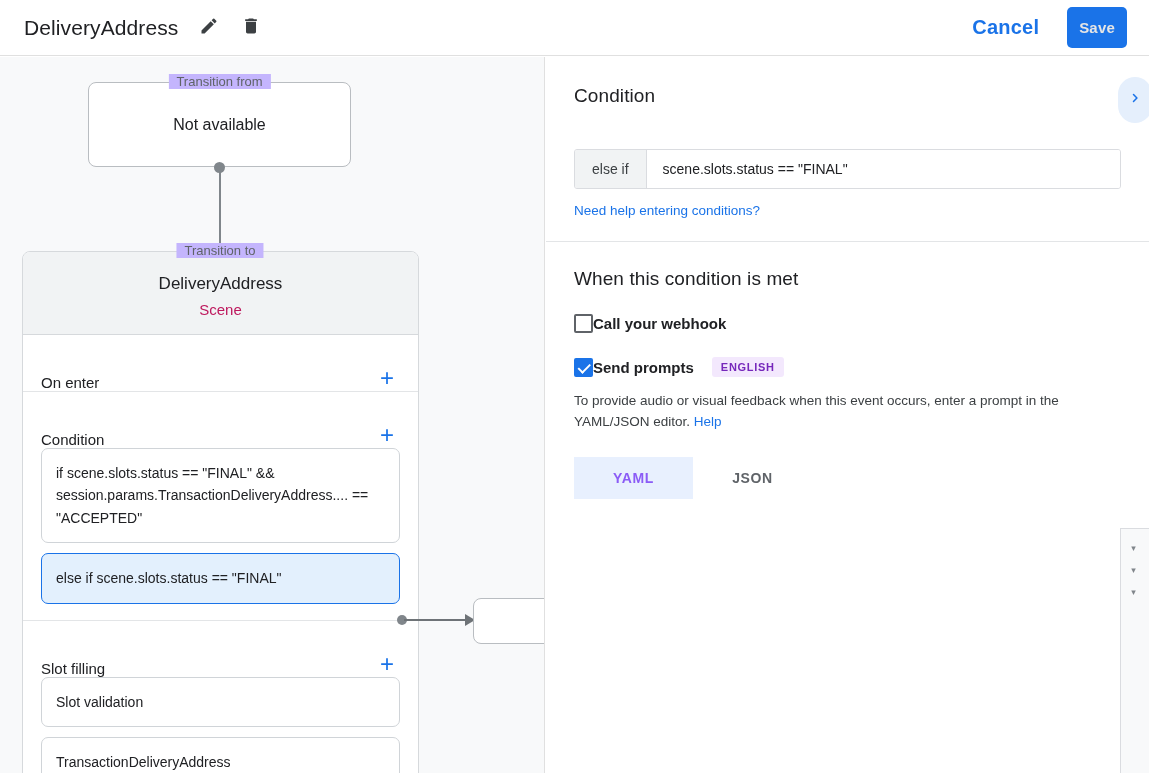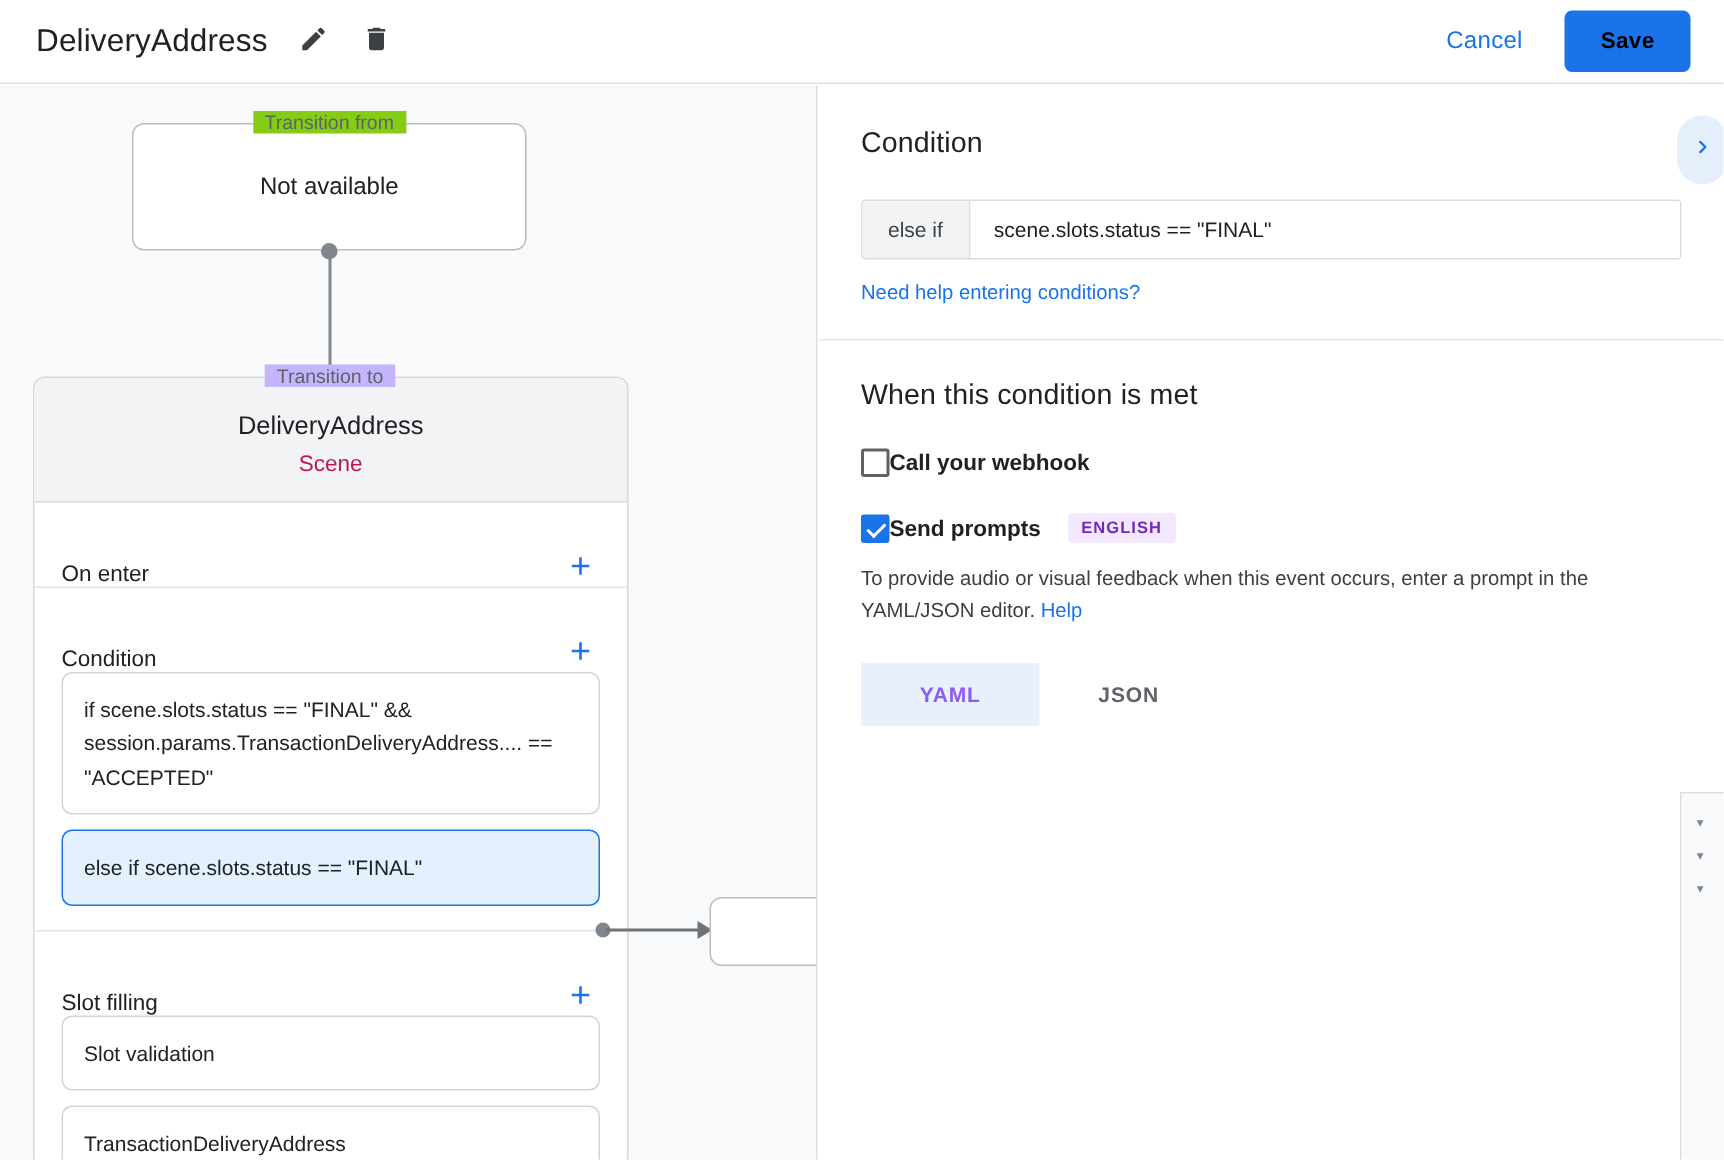--- a/index.html
+++ b/index.html
@@ -31,35 +31,35 @@
     display: flex; align-items: center; justify-content: center;
     border-radius: 50%;
     cursor: pointer;
     background: transparent;
     border: none;
   }
   .edit-icon-wrap { margin-left: 14px; }
   .trash-icon-wrap { margin-left: 8px; }
   .topbar-spacer { flex: 1; }
   .cancel-btn {
-    font-size: 16px; font-weight: normal;
+    font-size: 20px; font-weight: bold;
     color: #1a73e8;
     background: transparent; border: none;
     padding: 9px 14px;
     border-radius: 4px;
     cursor: pointer;
     letter-spacing: .2px;
   }
   .save-btn {
     font-size: 15px; font-weight: bold;
-    color: #000000;
+    color: #e5e5e5;
     background: #1a73e8;
     border: none;
     border-radius: 5px;
-    padding: 12px 24px;
+    padding: 12px 12px;
     margin-left: 14px; margin-right: 22px;
     cursor: pointer;
     letter-spacing: .2px;
   }
 
   
   .graph-panel {
     position: absolute;
     top: 57px; left: 0;
     width: 545px; height: 716px;
@@ -70,21 +70,21 @@
   .fieldset-box {
     position: absolute;
     border: 1px solid #b9bdc1;
     border-radius: 8px;
     background: #ffffff;
   }
   .fieldset-legend {
     position: absolute;
     top: -9px; left: 50%;
     transform: translateX(-50%);
-    background: #84cc16;
+    background: #c4b5fd;
     padding: 0 8px;
     font-size: 13px;
     color: #5f6368;
     white-space: nowrap;
   }
 
   
   #transition-from-box {
     left: 88px; top: 25px;
     width: 263px; height: 85px;
@@ -242,21 +242,21 @@
     width: 34px; height: 46px;
     background: #e5effc;
     border-radius: 20px;
     display: flex; align-items: center; justify-content: center;
     cursor: pointer;
   }
   .chevron-right-svg { display: block; }
 
   .cond-input-row {
     display: flex;
-    margin-top: 26px;
+    margin-top: 42px;
     border: 1px solid #dadce0;
     border-radius: 3px;
     height: 40px;
     overflow: hidden;
   }
   .cond-prefix {
     background: #f1f3f4;
     border-right: 1px solid #dadce0;
     display: flex; align-items: center;
     padding: 0 17px;

